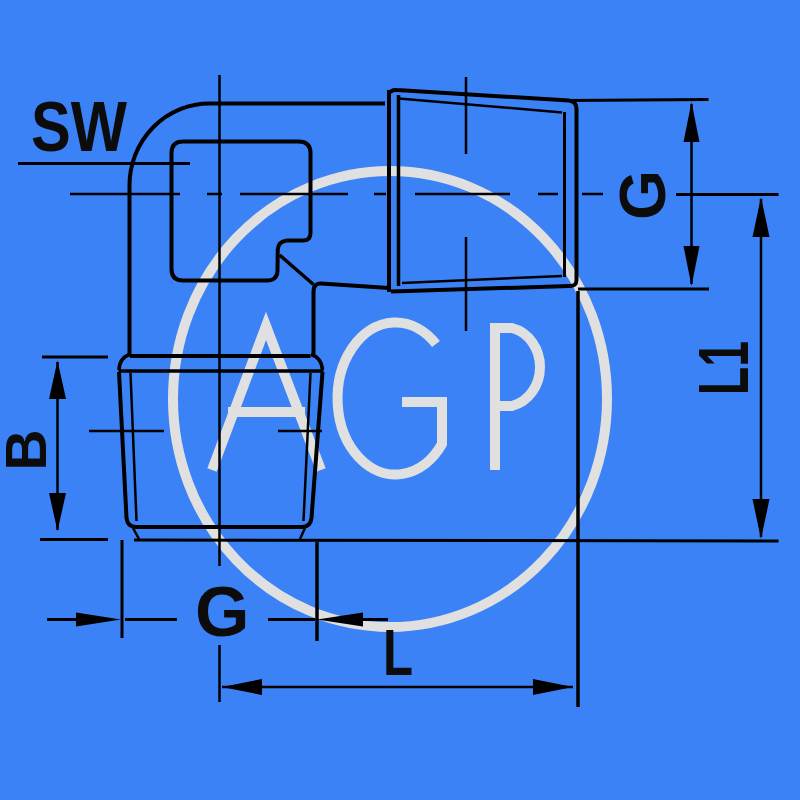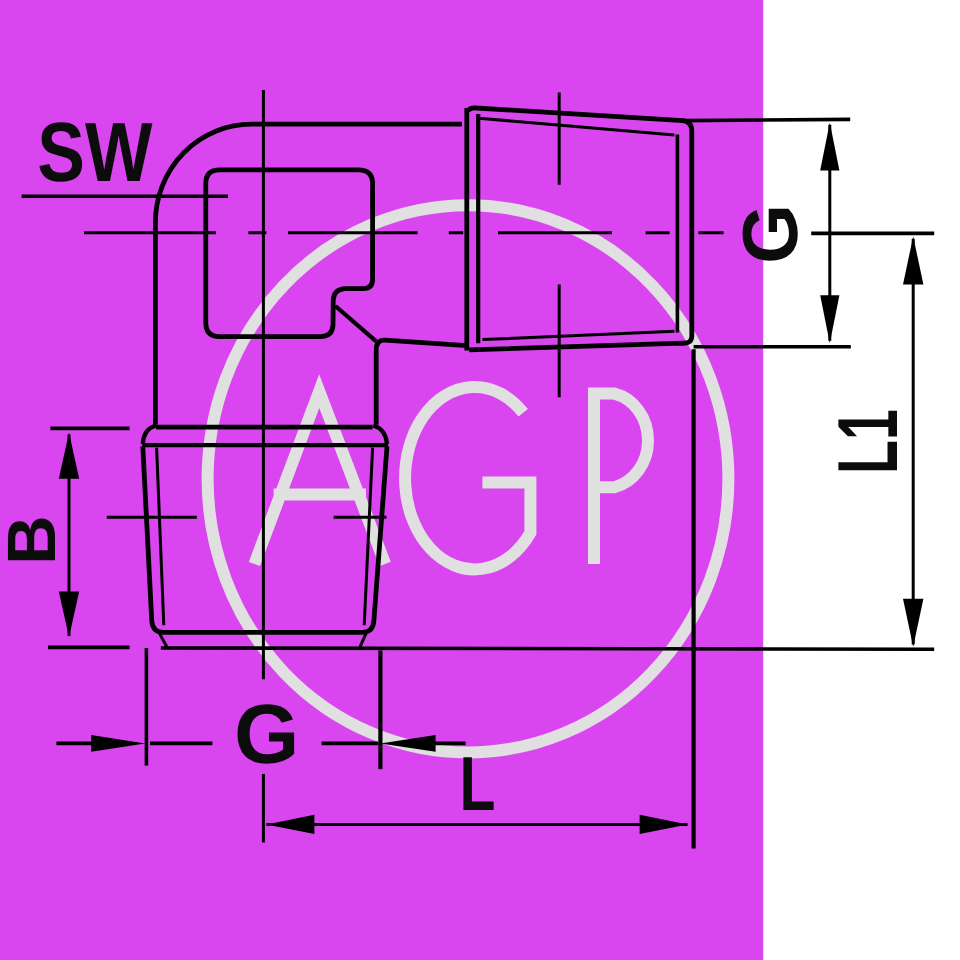--- a/index.html
+++ b/index.html
@@ -1,16 +1,16 @@
 <!DOCTYPE html>
 <html><head>
 <meta charset="utf-8">
 <style>
   html,body{margin:0;padding:0;background:#ffffff;}
-  .wrap{width:636px;height:800px;position:relative;background:#d946ef;}
+  .wrap{width:800px;height:800px;position:relative;background:#3b82f6;}
   svg{display:block;}
   text{font-family:"Liberation Sans", sans-serif;font-weight:bold;fill:#0c0c0c;}
 </style>
 </head>
 <body>
 <div class="wrap">
 <svg width="800" height="800" viewBox="0 0 800 800">
 <g fill="none" stroke-linecap="butt">
 
 <ellipse cx="390" cy="399" rx="217" ry="228" stroke="#e0e0e0" stroke-width="10"></ellipse>

